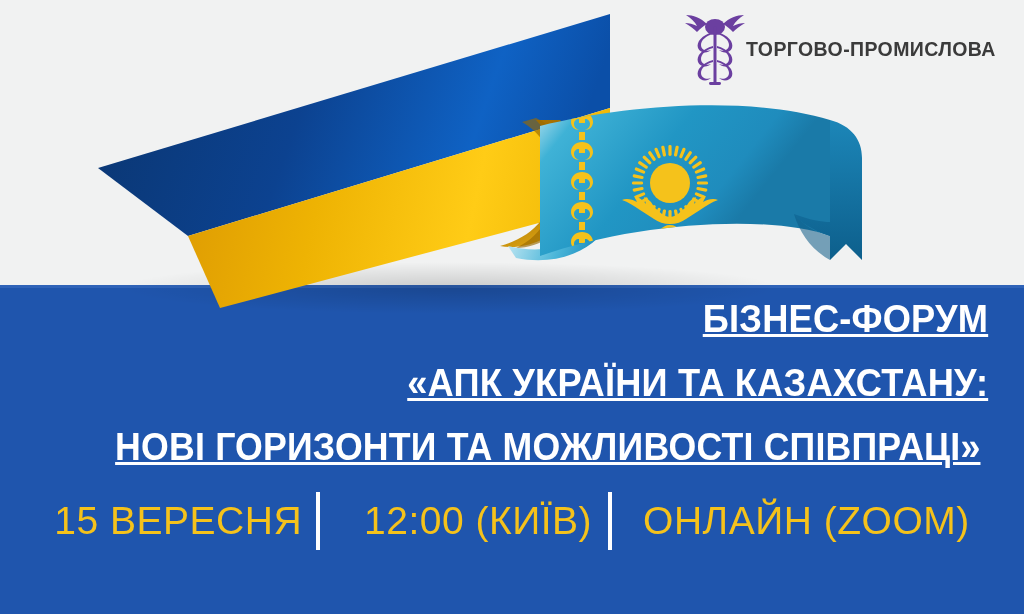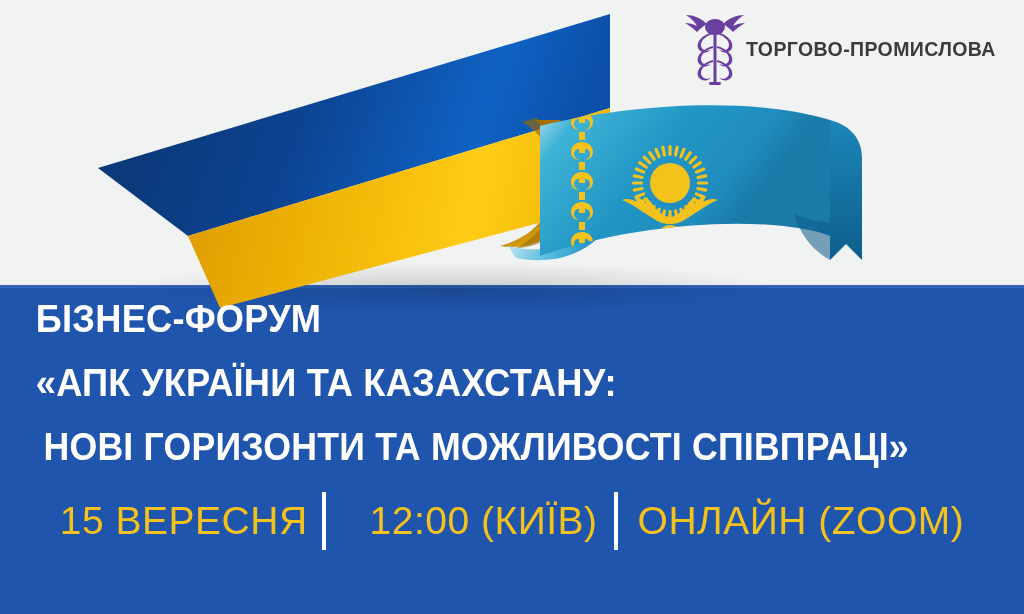--- a/index.html
+++ b/index.html
@@ -69,26 +69,27 @@
     top: 8px;
     width: 810px;
     height: 320px;
   }
   
   .titles {
     position: absolute;
     left: 0;
     top: 296px;
     width: 1024px;
-    text-align: left;
+    text-align: right;
     color: #ffffff;
     font-weight: bold;
     font-stretch: condensed;
     letter-spacing: 0.2px;
     line-height: 1.16;
+    text-decoration: underline;
   }
   .title-line1 {
     font-size: 39px;
     display: block;
     transform: scaleX(0.93);
   }
   .title-line2 {
     font-size: 39px;
     display: block;
     margin-top: 19px;
@@ -126,21 +127,21 @@
   }
   .detail-times {
     padding: 0 16px;
     text-align: left;
     line-height: 1.22;
     white-space: nowrap;
     margin-left: 28px;
   }
   .detail-times .t-row { display: block; }
   .detail-place {
-    padding-left: 20px;
+    padding-left: 31px;
     white-space: nowrap;
   }
 </style>
 </head>
 <body>
 
 <div class="banner">
 
   <div class="bg-top"></div>
   <div class="bg-bottom"></div>

